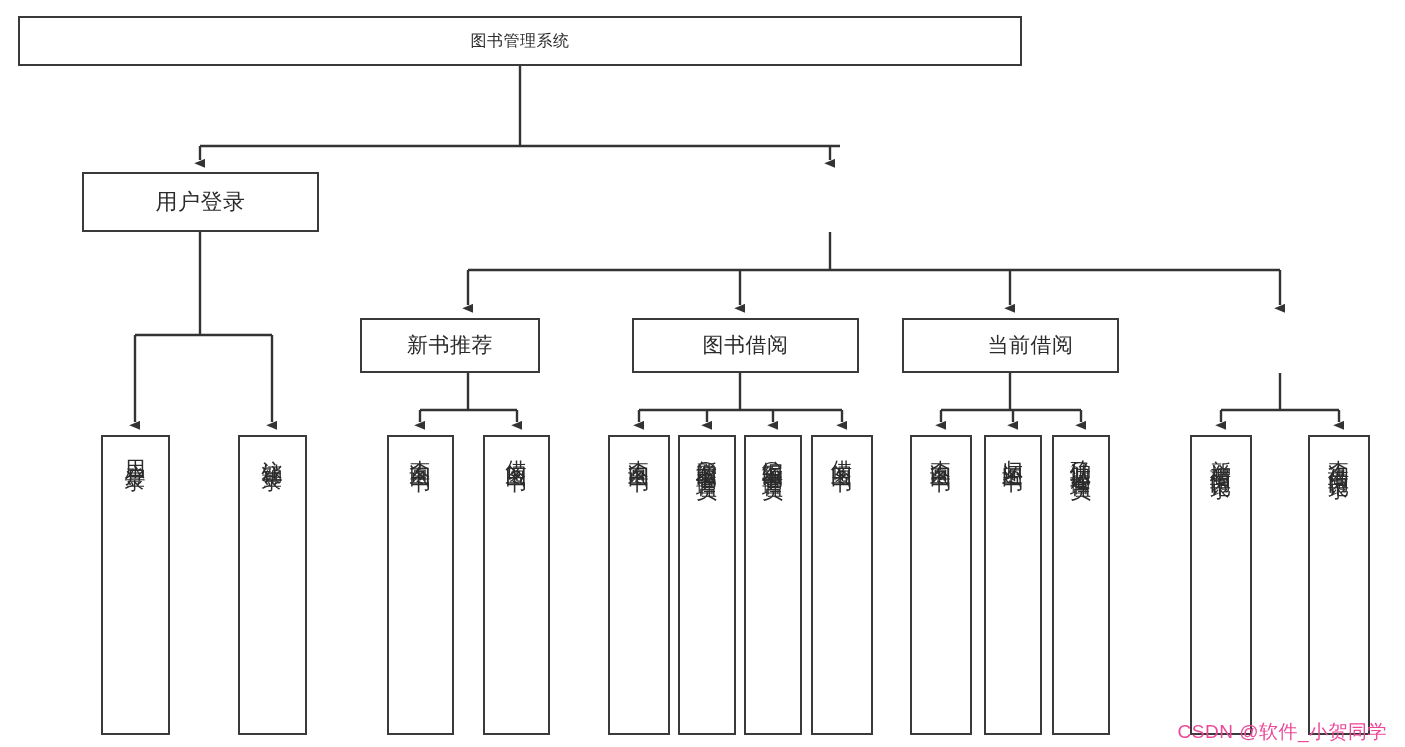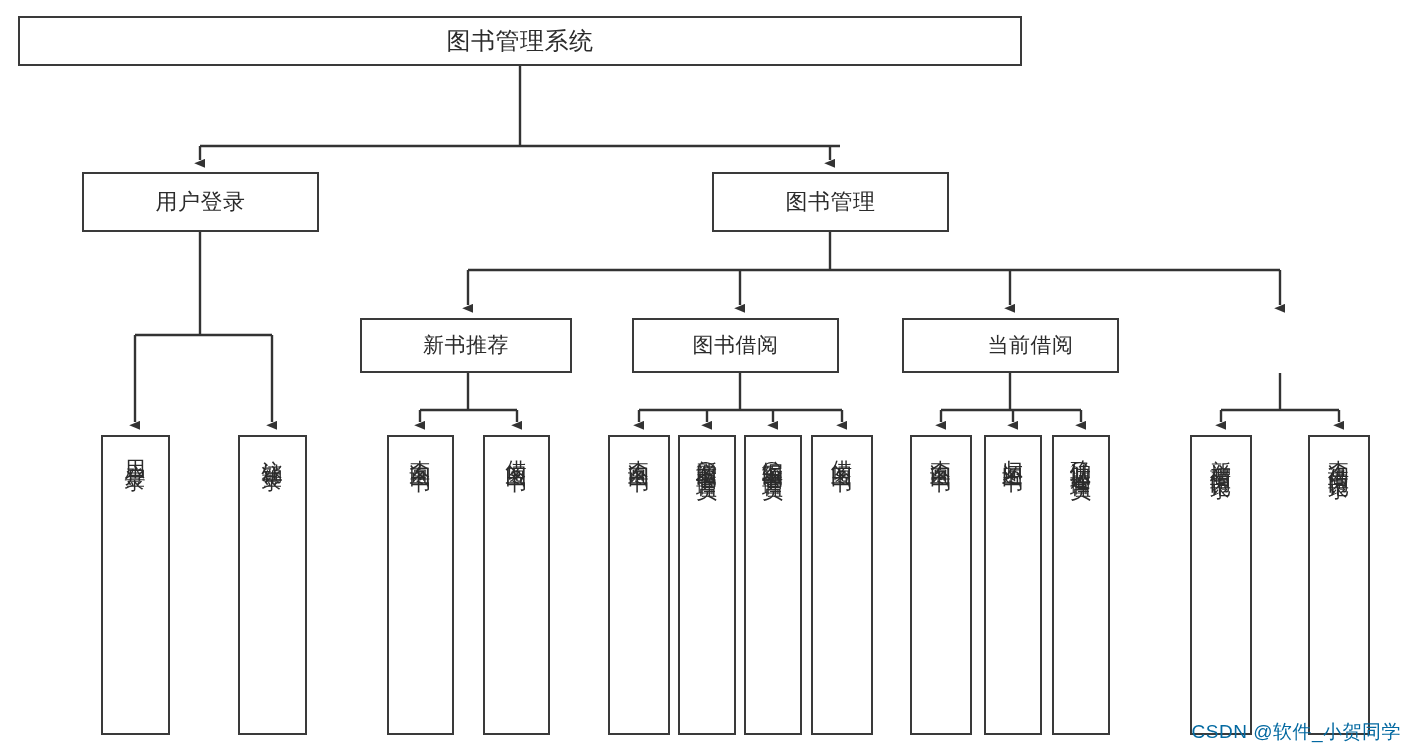--- a/index.html
+++ b/index.html
@@ -33,21 +33,21 @@
     justify-content: center;
     z-index: 2;
   }
   .node-label {
     color: #2b2b2b;
     letter-spacing: 0.5px;
     text-align: center;
     line-height: 1.18;
     white-space: nowrap;
   }
-  .lvl0 .node-label { font-size: 24px; }
+  .lvl0 .node-label { font-size: 16px; }
   .lvl1 .node-label { font-size: 22px; }
   .lvl2 .node-label { font-size: 21px; }
 
   
   .leaf {
     align-items: flex-start;
     justify-content: center;
     padding-top: 6px;
   }
   .leaf .node-label {
@@ -56,24 +56,24 @@
     font-size: 21px;
     letter-spacing: 4px;
     line-height: 1;
     white-space: nowrap;
     height: auto;
   }
   .leaf.tall .node-label { letter-spacing: 3px; }
 
   .watermark {
     position: absolute;
-    right: 4px;
+    right: 18px;
     bottom: 2px;
     font-size: 19px;
-    color: #0369a1;
+    color: #ec4899;
     z-index: 5;
     white-space: nowrap;
     letter-spacing: 0.5px;
     margin-top: 8px;
   }
 </style>
 </head>
 <body>
 
 <div id="canvas">
@@ -128,28 +128,25 @@
     </g>
   </svg>
 
   <div class="node lvl0" style="left:18px; top:16px; width:1004px; height:50px;">
     <span class="node-label">图书管理系统</span>
   </div>
 
   <div class="node lvl1" style="left:82px; top:172px; width:237px; height:60px;">
     <span class="node-label">用户登录</span>
   </div>
-  <div class="node lvl1" style="left:712px; top:172px; width:237px; height:60px;">
-    <span class="node-label">图书管理</span>
-  </div>
 
-  <div class="node lvl2" style="left:360px; top:318px; width:212px; height:55px;">
+  <div class="node lvl2" style="left:360px; top:318px; width:180px; height:55px;">
     <span class="node-label">新书推荐</span>
   </div>
-  <div class="node lvl2" style="left:632px; top:318px; width:207px; height:55px;">
+  <div class="node lvl2" style="left:632px; top:318px; width:227px; height:55px;">
     <span class="node-label">图书借阅</span>
   </div>
   <div class="node lvl2" style="left:902px; top:318px; width:217px; height:55px;padding-left:40px;">
     <span class="node-label">当前借阅</span>
   </div>
 
   <div class="node leaf" style="left:101px; top:435px; width:69px; height:300px;">
     <span class="node-label">用户登录</span>
   </div>
   <div class="node leaf" style="left:238px; top:435px; width:69px; height:300px;">

